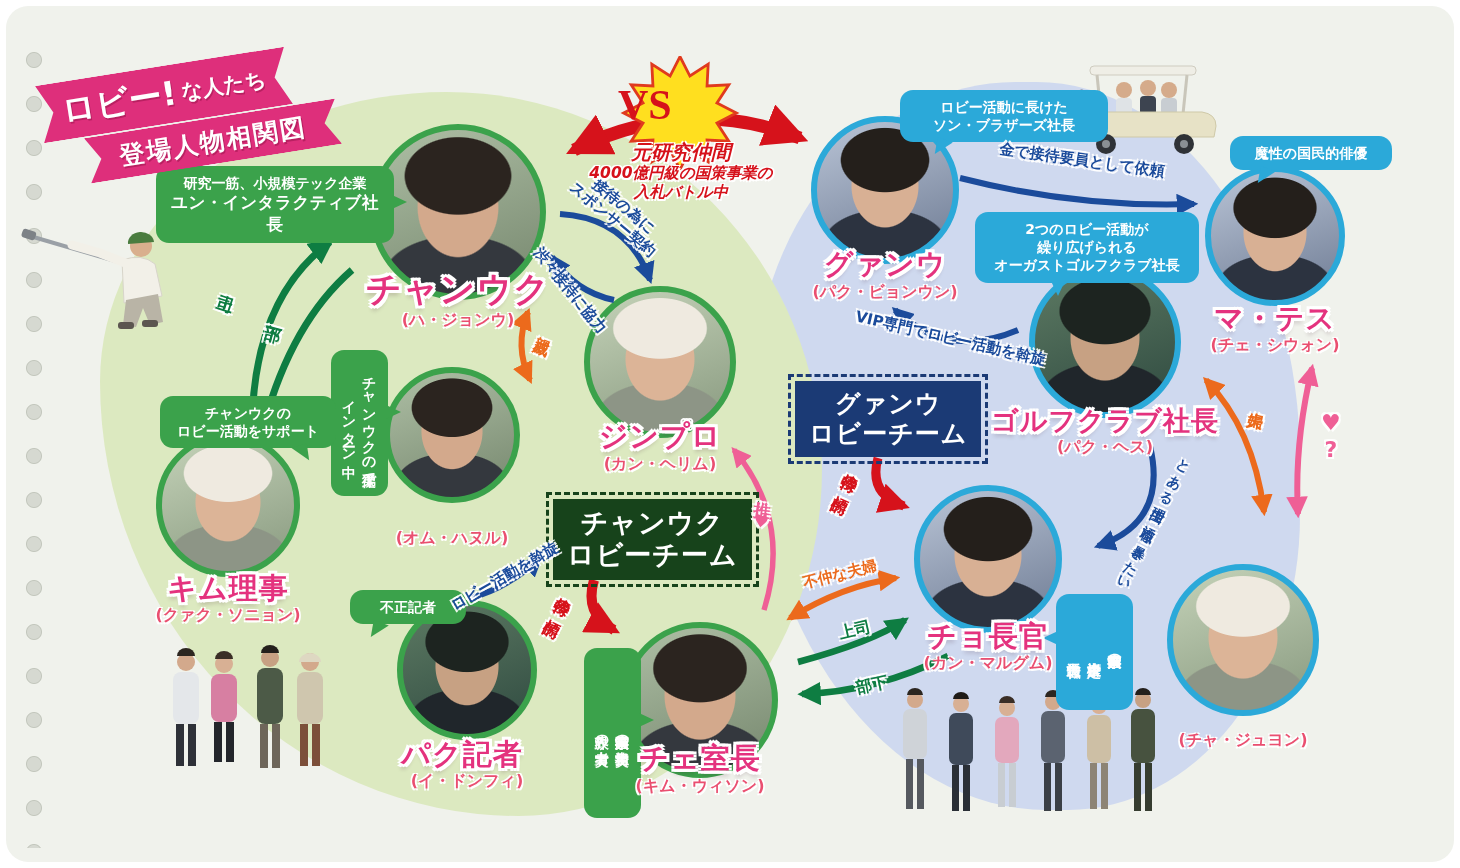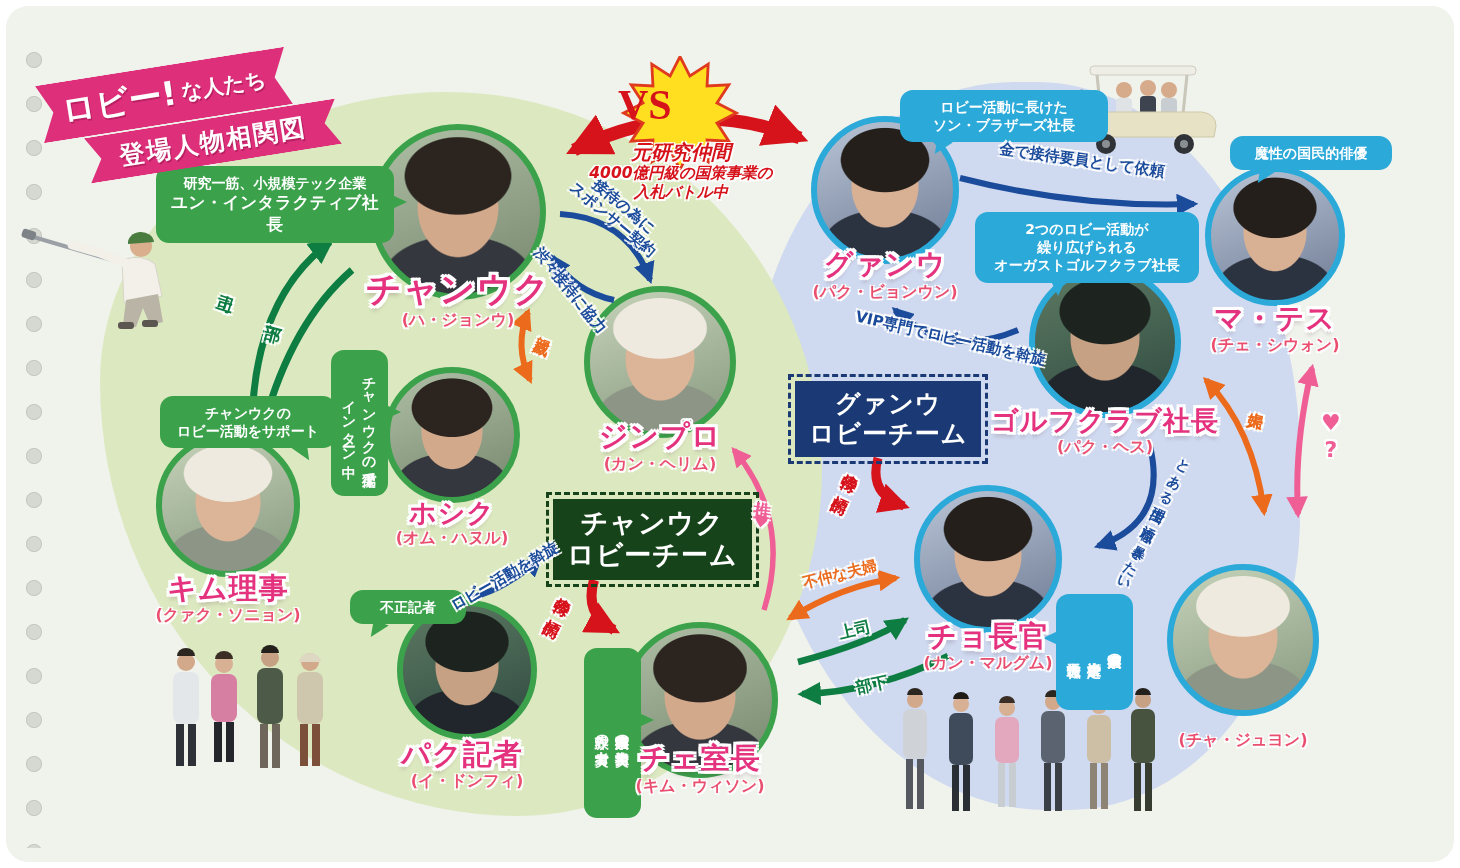--- a/index.html
+++ b/index.html
@@ -315,21 +315,20 @@
   <div class="bubble blue vert tail-l" style="left:1056px;top:594px;height:96px">
     <div>国策事業の</div>
     <div>決定権者</div>
     <div>汚職長官</div>
   </div>
 
   <div class="cname big" style="left:328px;top:272px;width:260px">チャンウク</div>
   <div class="actor" style="left:328px;top:312px;width:260px">(ハ・ジョンウ)</div>
   <div class="cname" style="left:530px;top:422px;width:260px">ジンプロ</div>
   <div class="actor" style="left:530px;top:456px;width:260px">(カン・ヘリム)</div>
-  <div class="cname mid" style="left:322px;top:499px;width:260px">ホシク</div>
   <div class="actor" style="left:322px;top:530px;width:260px">(オム・ハヌル)</div>
   <div class="cname" style="left:98px;top:574px;width:260px">キム理事</div>
   <div class="actor" style="left:98px;top:607px;width:260px">(クァク・ソニョン)</div>
   <div class="cname" style="left:332px;top:740px;width:260px">パク記者</div>
   <div class="actor" style="left:337px;top:773px;width:260px">(イ・ドンフィ)</div>
   <div class="cname" style="left:570px;top:744px;width:260px">チェ室長</div>
   <div class="actor" style="left:570px;top:778px;width:260px">(キム・ウィソン)</div>
   <div class="cname" style="left:755px;top:250px;width:260px">グァンウ</div>
   <div class="actor" style="left:755px;top:284px;width:260px">(パク・ビョンウン)</div>
   <div class="cname" style="left:1145px;top:304px;width:260px">マ・テス</div>

